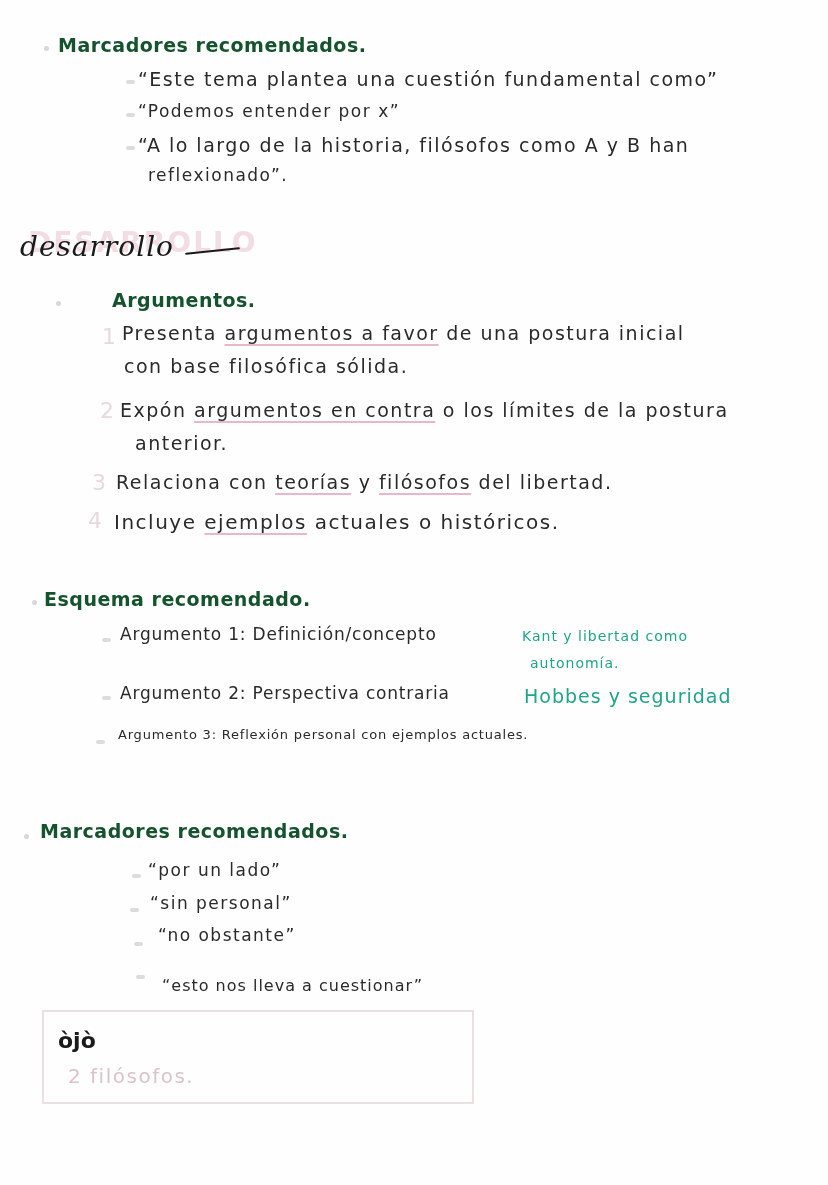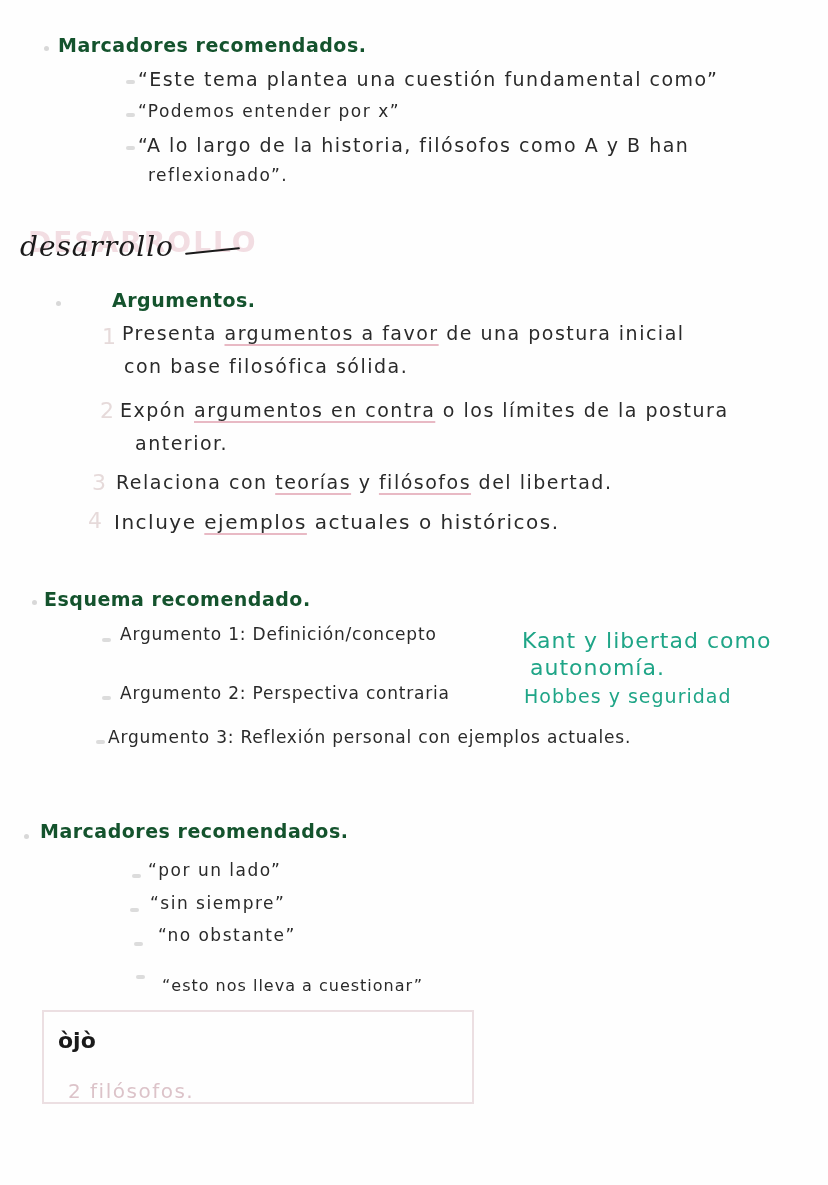--- a/index.html
+++ b/index.html
@@ -36,21 +36,21 @@
       width: 9px; height: 4px;
       border-radius: 2px;
       background: #dcdcdc;
     }
     .num {
       position: absolute;
       font-size: 22px;
       color: #e6dada;
       font-family: "DejaVu Sans", sans-serif;
     }
-    .green { color: #1fa587; font-size: 22px; letter-spacing: 1px; }
+    .green { color: #1fa587; font-size: 14px; letter-spacing: 1px; }
     .underline-pink {
       text-decoration: underline;
       text-decoration-color: #e8b9c4;
       text-underline-offset: 4px;
       text-decoration-thickness: 2px;
     }
     .section-title {
       font-family: "DejaVu Serif", serif;
       font-style: italic;
       font-size: 28px;
@@ -131,33 +131,33 @@
 <span class="dash" style="left:102px; top:638px;"></span>
 <div class="abs body-text" style="left:120px; top:624px; font-size:17px; letter-spacing:0.8px;text-align:center;">Argumento 1: Definición/concepto</div>
 <div class="abs green" style="left:522px; top:628px;">Kant y libertad como</div>
 <div class="abs green" style="left:530px; top:655px;">autonomía.</div>
 
 <span class="dash" style="left:102px; top:696px;"></span>
 <div class="abs body-text" style="left:120px; top:683px; font-size:17px; letter-spacing:0.8px;">Argumento 2: Perspectiva contraria</div>
 <div class="abs green" style="left:524px; top:685px; font-size:19px;">Hobbes y seguridad</div>
 
 <span class="dash" style="left:96px; top:740px;"></span>
-<div class="abs body-text" style="left:108px; top:727px; font-size:17px; letter-spacing:0.8px;">Argumento 3: Reflexión personal con ejemplos actuales.</div>
+<div class="abs body-text" style="left:118px; top:727px; font-size:13px; letter-spacing:0.8px;">Argumento 3: Reflexión personal con ejemplos actuales.</div>
 
 <span class="bullet-dot" style="left:24px; top:834px;"></span>
 <div class="abs heading-blue" style="left:40px; top:820px;">Marcadores recomendados.</div>
 
 <span class="dash" style="left:132px; top:874px;"></span>
 <div class="abs body-text" style="left:148px; top:860px; font-size:17px;">“por un lado”</div>
 
 <span class="dash" style="left:130px; top:908px;"></span>
-<div class="abs body-text" style="left:150px; top:893px; font-size:17px;">“sin siempre”</div>
+<div class="abs body-text" style="left:150px; top:893px; font-size:17px;">“sin personal”</div>
 
 <span class="dash" style="left:134px; top:942px;"></span>
 <div class="abs body-text" style="left:158px; top:925px; font-size:17px;">“no obstante”</div>
 
 <span class="dash" style="left:136px; top:975px;"></span>
 <div class="abs body-text" style="left:162px; top:958px; font-size:16px; letter-spacing:1px;margin-top:18px;">“esto nos lleva a cuestionar”</div>
 
 <div class="note-box">
   <span class="abs note-eyes" style="left:14px; top:16px;">òjò</span>
-  <span class="abs note-text" style="left:24px; top:52px;margin-top:15px;">2 filósofos.</span>
+  <span class="abs note-text" style="left:24px; top:52px;">2 filósofos.</span>
 </div>
 
 </body></html>

